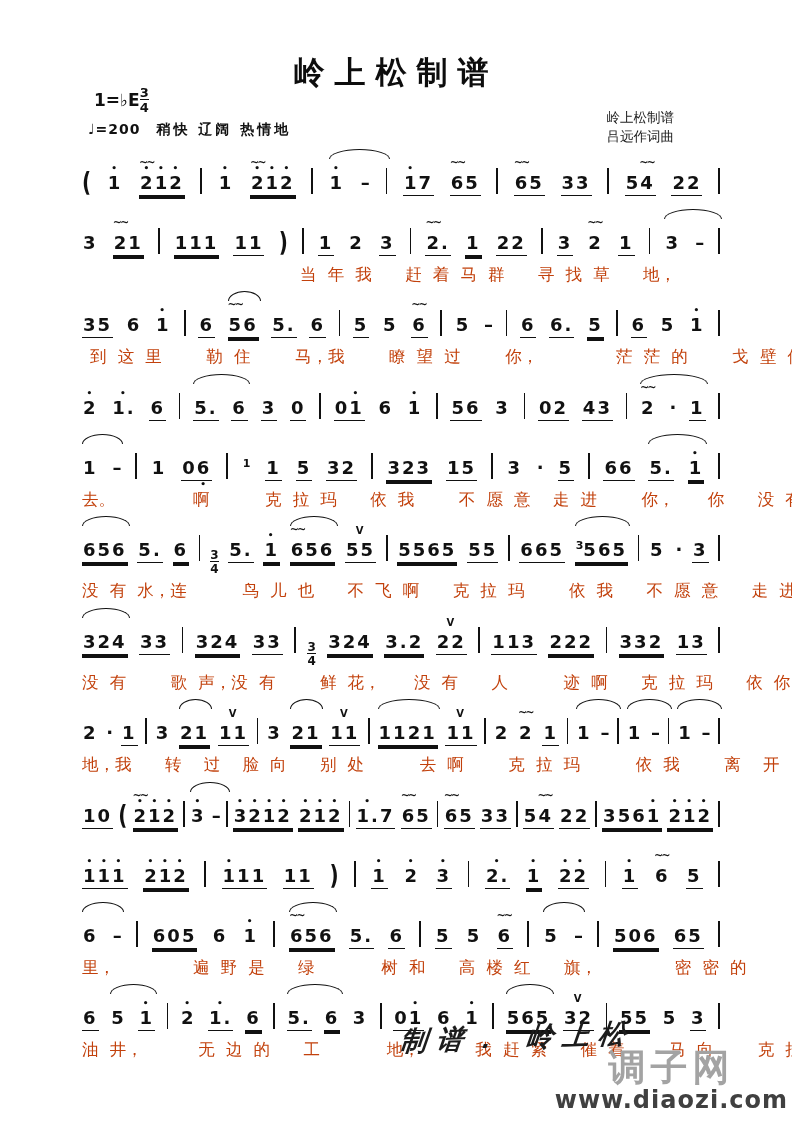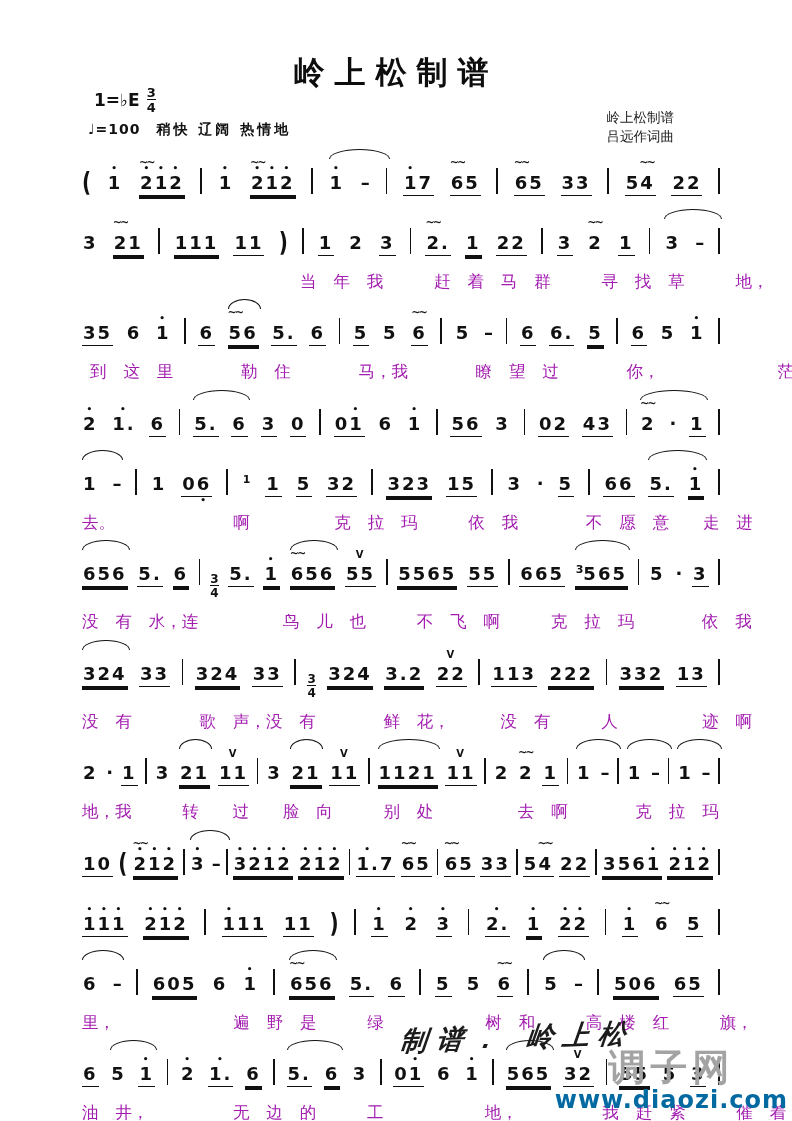--- a/index.html
+++ b/index.html
@@ -8,21 +8,21 @@
     font-family:"DejaVu Sans","Liberation Sans",sans-serif;color:#111;
   }
   .page{position:absolute;inset:0;}
   
   .title{position:absolute;top:52px;left:0;right:0;text-align:center;
     font-size:31px;font-weight:bold;letter-spacing:10px;color:#0d0d0d;}
   .subtitle{position:absolute;top:96px;left:0;right:0;text-align:center;
     font-size:19px;color:#1a1a1a;letter-spacing:2px;font-family:"DejaVu Serif","Liberation Serif",serif;}
   .performer{position:absolute;top:122px;left:0;right:0;text-align:center;
     font-size:15px;color:#1a1a1a;font-family:"DejaVu Serif","Liberation Serif",serif;}
-  .keyblock{position:absolute;top:86px;left:94px;font-size:17px;font-weight:bold;display:flex;align-items:center;gap:7px;}
+  .keyblock{position:absolute;top:86px;left:94px;font-size:17px;font-weight:bold;display:flex;align-items:center;}
   .tsig-frac{display:inline-flex;flex-direction:column;align-items:center;font-size:13px;line-height:1;font-weight:bold;}
   .tsig-frac .den{border-top:1.4px solid #111;padding-top:1px;}
   .tempoline{position:absolute;top:121px;left:88px;font-size:14px;font-weight:bold;letter-spacing:1px;}
   .tempoline .expr{margin-left:10px;letter-spacing:3px;text-align:center;}
   .credits{position:absolute;top:108px;right:118px;text-align:left;
     font-size:13.5px;line-height:1.4;color:#1a1a1a;font-family:"DejaVu Serif","Liberation Serif",serif;}
   
   .score{position:absolute;top:146px;left:82px;width:638px;}
   .system{margin-bottom:3px;}
   .notes-row{position:relative;display:flex;justify-content:space-between;align-items:baseline;
@@ -40,47 +40,47 @@
   .mord{top:-15px;left:-1px;font-size:11px;letter-spacing:-2px;}
   .brth{top:-13px;right:-5px;font-size:10px;}
   .bar{display:inline-block;width:1.6px;height:26px;background:#111;transform:translateY(5px);}
   .dash{font-size:18px;letter-spacing:0;}
   .mdot{font-size:18px;}
   .paren{font-size:20px;transform:scaleY(1.35);display:inline-block;}
   .tsig{display:inline-flex;flex-direction:column;align-items:center;font-size:12px;line-height:1;font-weight:bold;transform:translateY(3px);}
   .tsig .den{border-top:1.3px solid #111;padding-top:1px;}
   .arc{position:absolute;top:3px;height:9px;border:1.4px solid #111;border-bottom:none;
     border-radius:50% 50% 0 0 / 100% 100% 0 0;}
-  .lyrics-row{white-space:pre;font-size:16.5px;color:#a21caf;word-spacing:7px;line-height:1.3;
-    font-family:Liberation Mono, monospace;margin-top:9px;}
+  .lyrics-row{white-space:pre;font-size:16.5px;color:#c2410c;word-spacing:7px;line-height:1.3;
+    font-family:Liberation Serif, serif;margin-top:1px;}
   
   .signature{position:absolute;top:1018px;left:400px;width:320px;
     font-family:"DejaVu Serif","Liberation Serif",serif;font-size:27px;font-weight:bold;font-style:italic;
     letter-spacing:9px;color:#1c1c1c;transform:rotate(-2deg) skewX(-8deg);}
   .watermark{position:absolute;right:4px;bottom:8px;text-align:center;line-height:1.05;}
   .wm-site{font-size:37px;font-weight:bold;letter-spacing:5px;color:#a3a3a3;}
-  .wm-url{font-size:24px;font-weight:bold;color:#0369a1;letter-spacing:1px;}
+  .wm-url{font-size:24px;font-weight:bold;color:#404040;letter-spacing:1px;}
 </style>
 </head>
 <body>
 
 <div class="page">
 
   <div class="title">岭上松制谱</div>
 
   <div class="keyblock">
     <span>1=♭E</span>
     <span class="tsig-frac">
       <span class="num">3</span>
       <span class="den">4</span>
     </span>
   </div>
 
   <div class="tempoline">
-    <span>♩=100</span>
+    <span>♩=200</span>
     <span class="expr">稍快  辽阔  热情地</span>
   </div>
 
   <div class="credits">
     <div>岭上松制谱</div>
     <div>吕远作词曲</div>
   </div>
 
   <div class="score" id="score">
   <div class="system">

